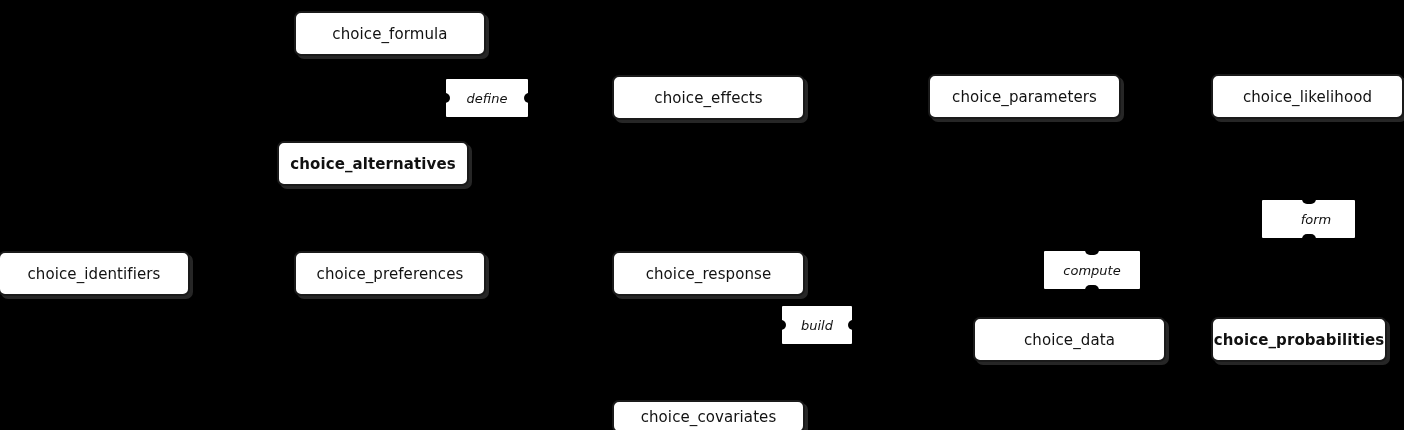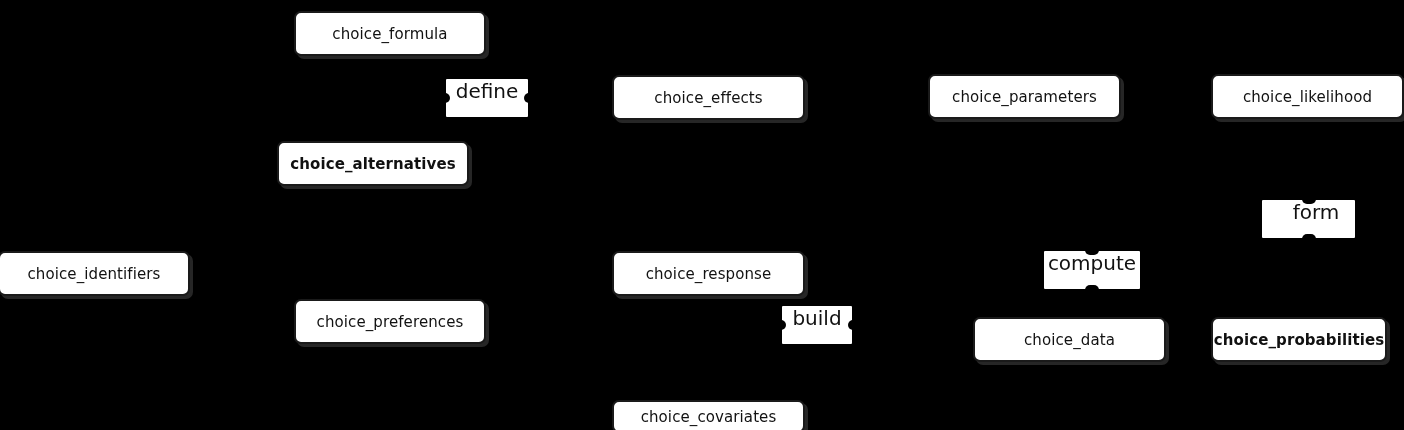--- a/index.html
+++ b/index.html
@@ -32,26 +32,27 @@
     white-space: nowrap;
     box-shadow: 3px 3px 0 0 rgba(40,40,40,0.95);
   }
 
   
   .edge-label {
     position: absolute;
     box-sizing: border-box;
     background: #ffffff;
     color: #111111;
-    font-size: 20px;
+    font-size: 13px;
     display: flex;
-    align-items: flex-start;
+    align-items: center;
     justify-content: center;
     white-space: nowrap;
     border-radius: 1px;
+    font-style: italic;
   }
 
   
   .edge-label .notch {
     position: absolute;
     background: #000000;
   }
   .edge-label.h .notch.a { left: -1px;  top: 50%; margin-top: -5px; width: 5px; height: 10px; border-radius: 0 6px 6px 0; }
   .edge-label.h .notch.b { right: -1px; top: 50%; margin-top: -5px; width: 5px; height: 10px; border-radius: 6px 0 0 6px; }
   .edge-label.v .notch.a { top: -1px;    left: 50%; margin-left: -7px; width: 14px; height: 5px; border-radius: 0 0 7px 7px; }
@@ -79,21 +80,21 @@
       <path d="M 1308 119 L 1308 317"></path>
     </svg>
 
   <div id="node-layer">
       <div class="node" style="left: 294px; top: 11px; width: 192px; height: 45px; text-align: right;">choice_formula</div>
       <div class="node" style="left: 612px; top: 75px; width: 193px; height: 45px;">choice_effects</div>
       <div class="node" style="left: 928px; top: 74px; width: 193px; height: 45px; text-align: right;">choice_parameters</div>
       <div class="node" style="left: 1211px; top: 74px; width: 193px; height: 45px;">choice_likelihood</div>
       <div class="node" style="left: 277px; top: 141px; width: 192px; height: 45px; font-weight: bold;">choice_alternatives</div>
       <div class="node" style="left: -2px; top: 251px; width: 192px; height: 45px;">choice_identifiers</div>
-      <div class="node" style="left: 294px; top: 251px; width: 192px; height: 45px; margin-top: 48px;">choice_preferences</div>
+      <div class="node" style="left: 294px; top: 251px; width: 192px; height: 45px;">choice_preferences</div>
       <div class="node" style="left: 612px; top: 251px; width: 193px; height: 45px;">choice_response</div>
       <div class="node" style="left: 932px; top: 317px; width: 193px; height: 45px; margin-left: 41px;">choice_data</div>
       <div class="node" style="left: 1211px; top: 317px; width: 176px; height: 45px; font-weight: bold;">choice_probabilities</div>
       <div class="node" style="left: 612px; top: 400px; width: 193px; height: 33px;">choice_covariates</div>
     </div>
   <div id="label-layer">
       <div class="edge-label h" style="left: 446px; top: 79px; width: 82px; height: 38px;">
         <span>define</span>
         <span class="notch a"></span>
         <span class="notch b"></span>

